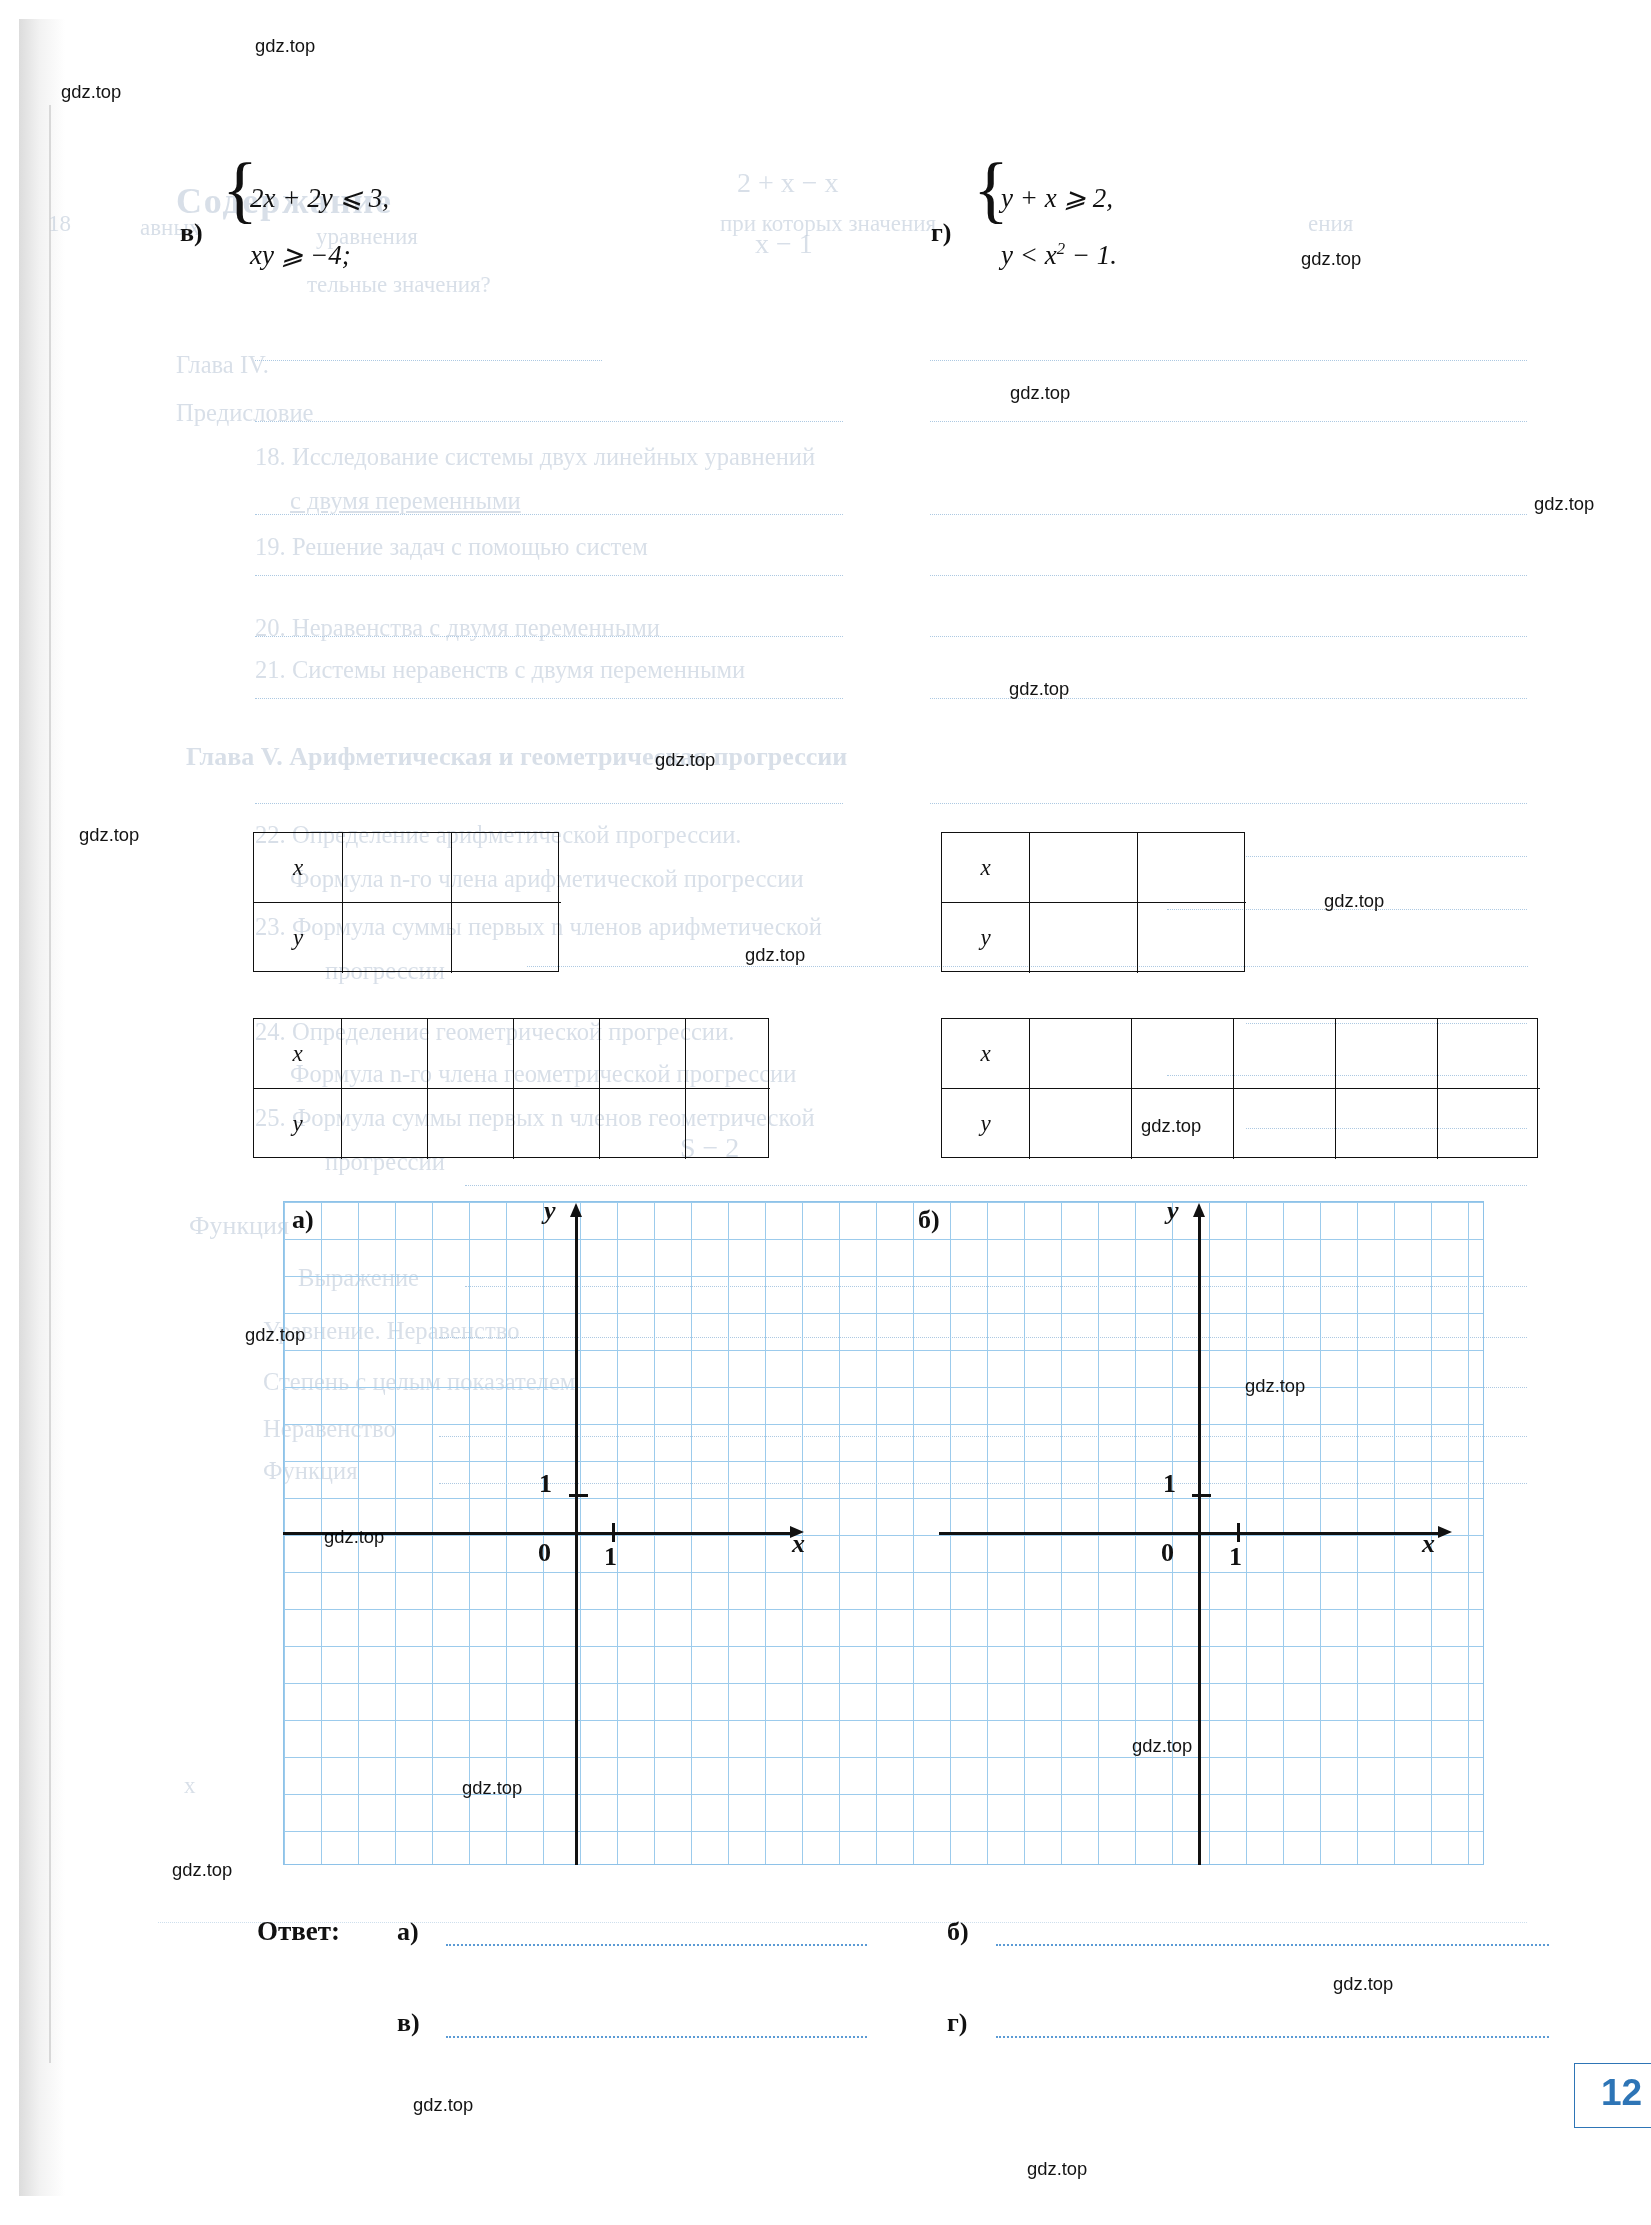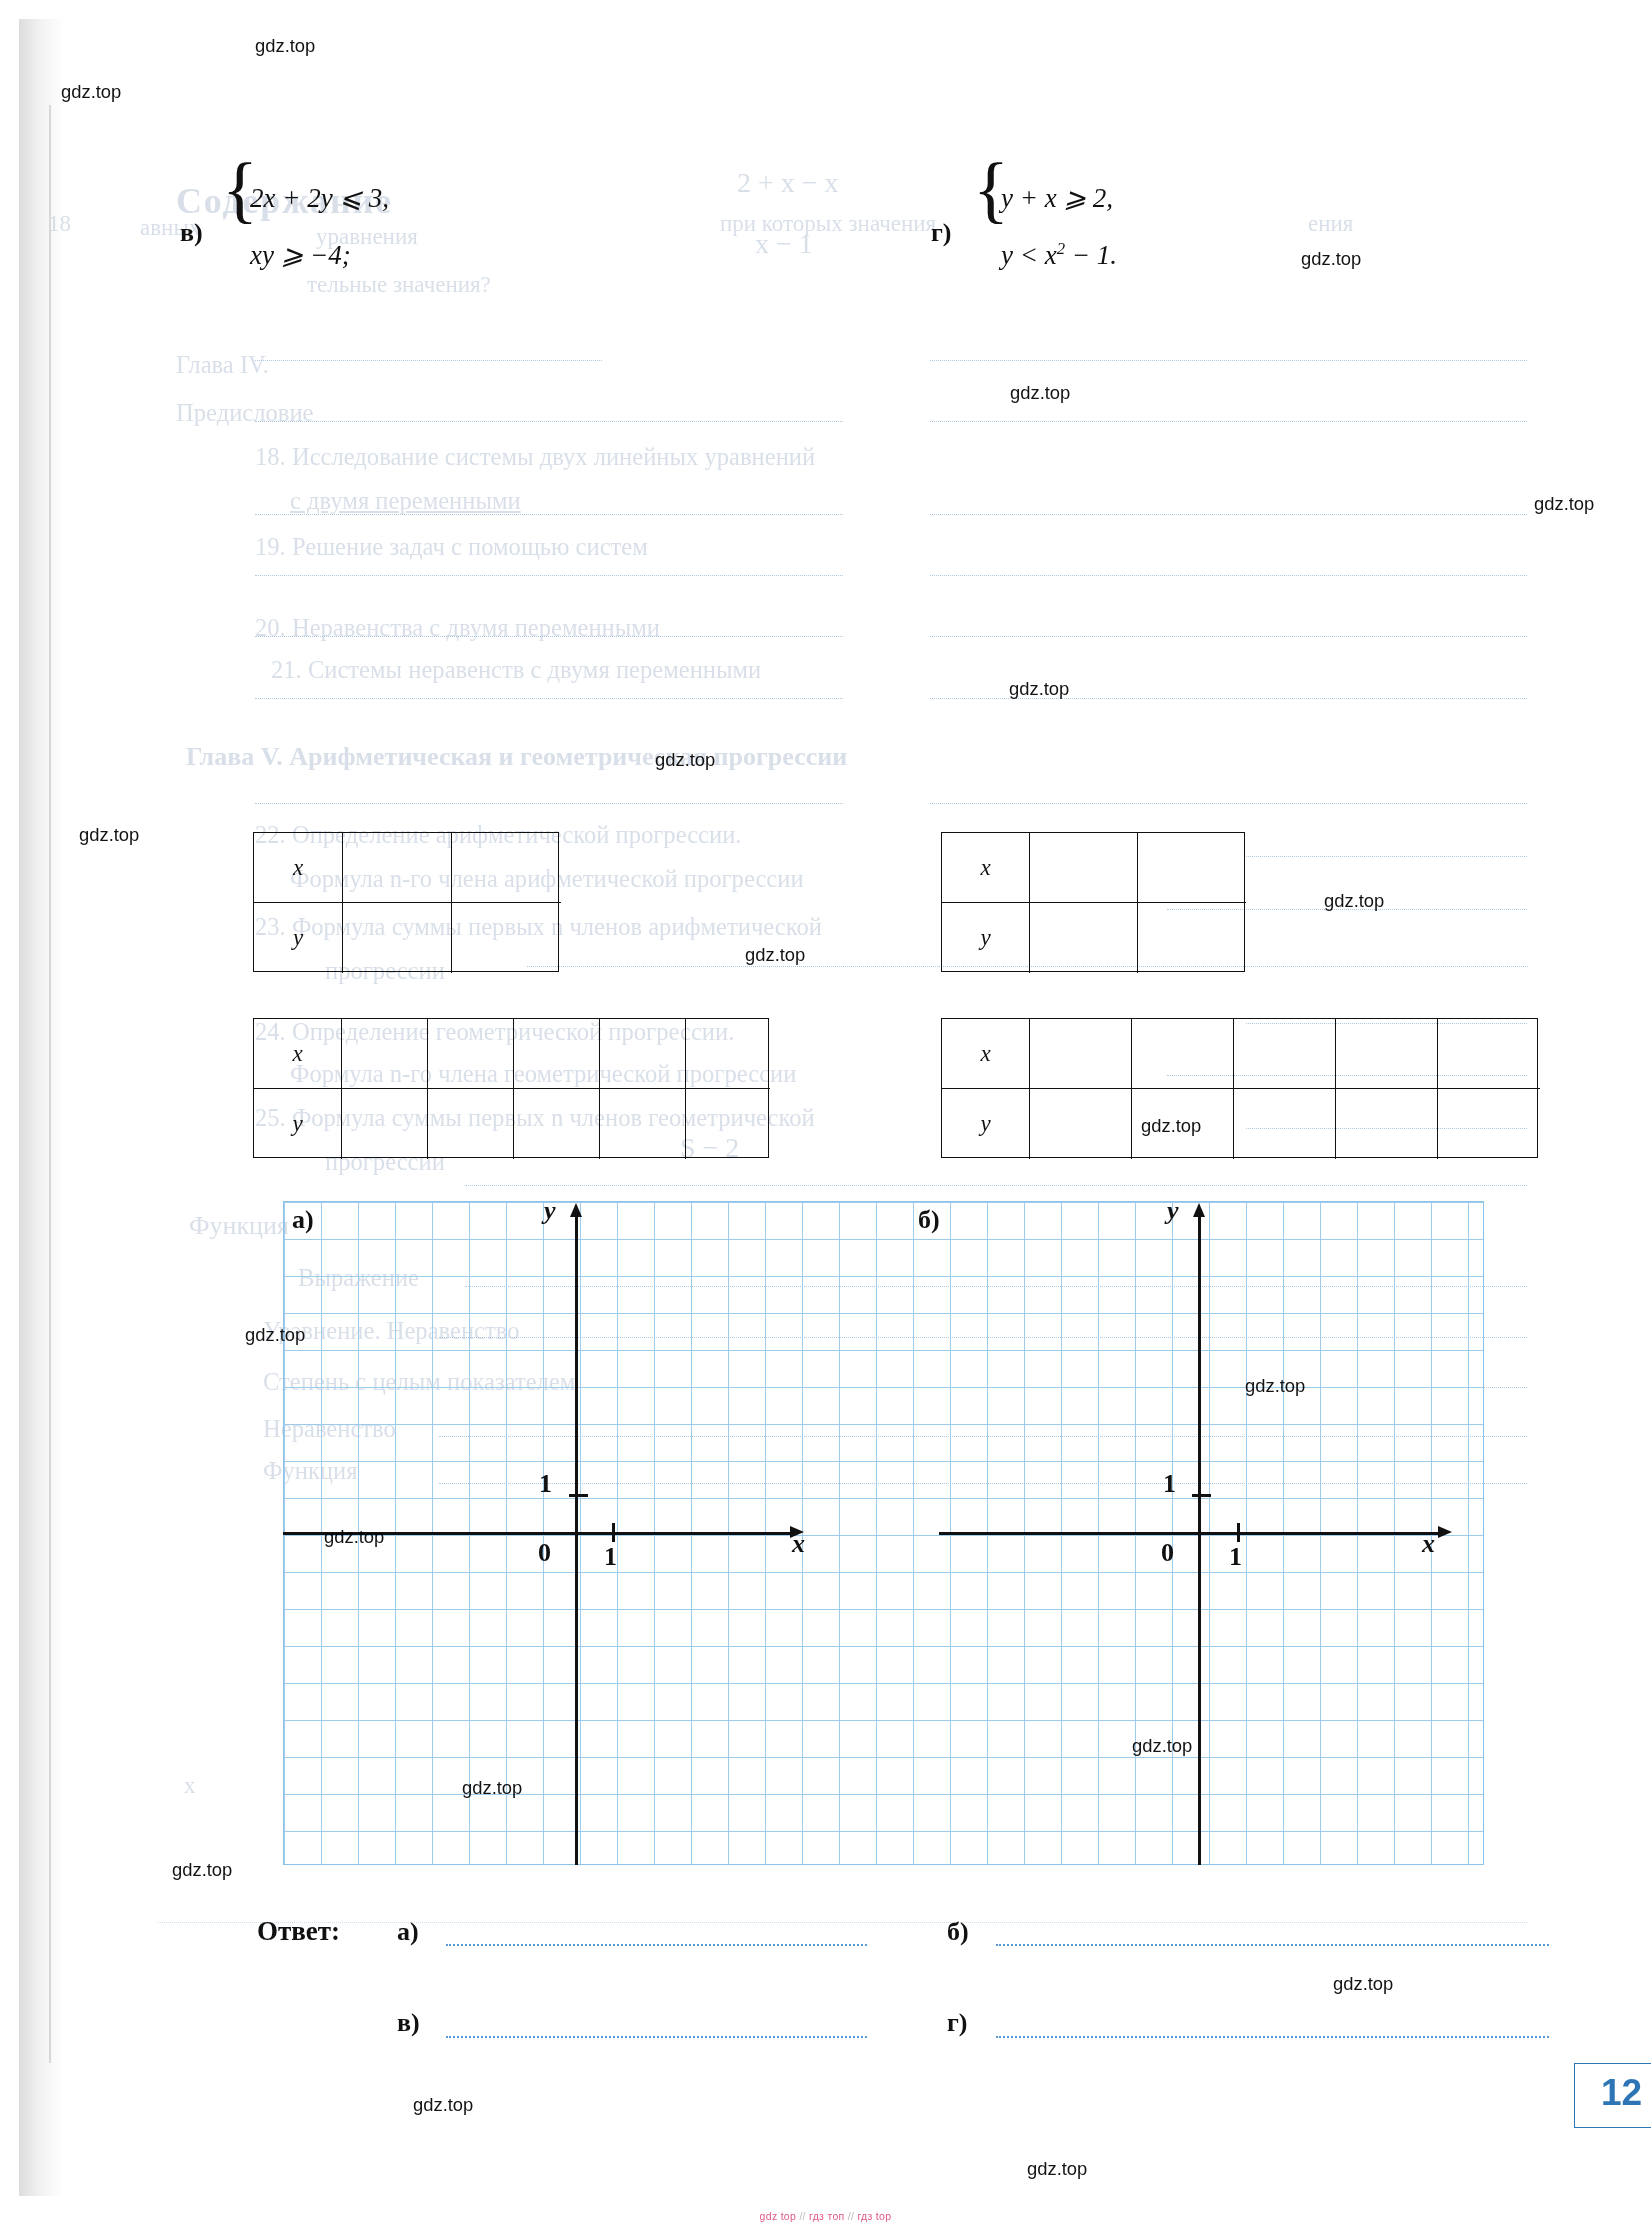--- a/index.html
+++ b/index.html
@@ -262,21 +262,21 @@
   <div class="binding-line"></div>
 
   <div>
     <div class="ghost bold" style="left:176px; top:180px; font-size:36px; letter-spacing:1.8px;">Содержание</div>
     <div class="ghost" style="left:176px; top:399px; font-size:24.6px;">Предисловие</div>
     <div class="ghost" style="left:176px; top:351px; font-size:24.6px;">Глава IV.</div>
     <div class="ghost" style="left:255px; top:443px; font-size:24.6px;">18. Исследование системы двух линейных уравнений</div>
     <div class="ghost" style="left:290px; top:487px; font-size:24.6px;text-decoration:underline;">с двумя переменными</div>
     <div class="ghost" style="left:255px; top:533px; font-size:24.6px;">19. Решение задач с помощью систем</div>
     <div class="ghost" style="left:255px; top:614px; font-size:24.6px;">20. Неравенства с двумя переменными</div>
-    <div class="ghost" style="left:271px; top:656px; font-size:24.6px;">21. Системы неравенств с двумя переменными</div>
+    <div class="ghost" style="left:255px; top:656px; font-size:24.6px;">21. Системы неравенств с двумя переменными</div>
     <div class="ghost bold" style="left:186px; top:742px; font-size:26px;">Глава V. Арифметическая и геометрическая прогрессии</div>
     <div class="ghost" style="left:255px; top:821px; font-size:24.6px;">22. Определение арифметической прогрессии.</div>
     <div class="ghost" style="left:290px; top:865px; font-size:24.6px;">Формула n-го члена арифметической прогрессии</div>
     <div class="ghost" style="left:255px; top:913px; font-size:24.6px;text-align:center;">23. Формула суммы первых n членов арифметической</div>
     <div class="ghost" style="left:325px; top:957px; font-size:24.6px;">прогрессии</div>
     <div class="ghost" style="left:255px; top:1018px; font-size:24.6px;">24. Определение геометрической прогрессии.</div>
     <div class="ghost" style="left:290px; top:1060px; font-size:24.6px;">Формула n-го члена геометрической прогрессии</div>
     <div class="ghost" style="left:255px; top:1104px; font-size:24.6px;">25. Формула суммы первых n членов геометрической</div>
     <div class="ghost" style="left:325px; top:1148px; font-size:24.6px;">прогрессии</div>
     <div class="ghost" style="left:189px; top:1211px; font-size:26px;">Функция</div>
@@ -458,22 +458,15 @@
     <div class="wm" style="left:1245px; top:1375px;">gdz.top</div>
     <div class="wm" style="left:324px; top:1526px;">gdz.top</div>
     <div class="wm" style="left:1132px; top:1735px;">gdz.top</div>
     <div class="wm" style="left:462px; top:1777px;">gdz.top</div>
     <div class="wm" style="left:172px; top:1859px;">gdz.top</div>
     <div class="wm" style="left:1333px; top:1973px;">gdz.top</div>
     <div class="wm" style="left:413px; top:2094px;">gdz.top</div>
     <div class="wm" style="left:1027px; top:2158px;">gdz.top</div>
   </div>
 
-  <div class="bottom-banner">
-    <span>gdz top</span>
-    <span class="sep">//</span>
-    <span>гдз топ</span>
-    <span class="sep">//</span>
-    <span>гдз top</span>
-  </div>
 
 </div>
 
 
 </body></html>

